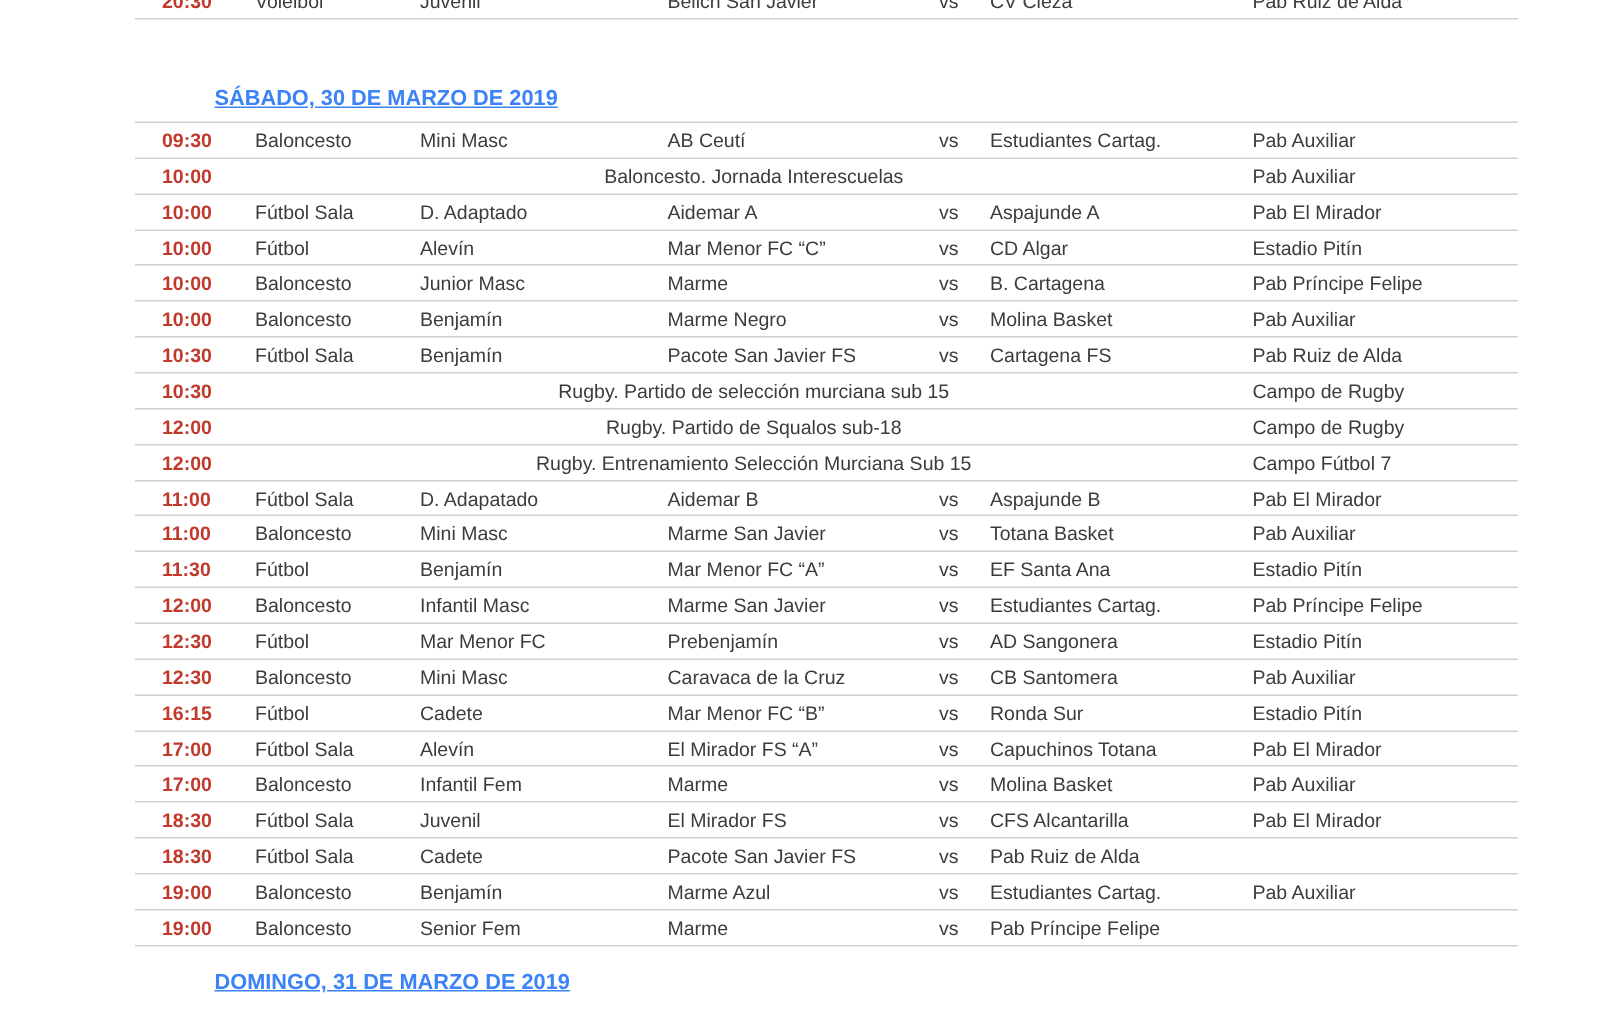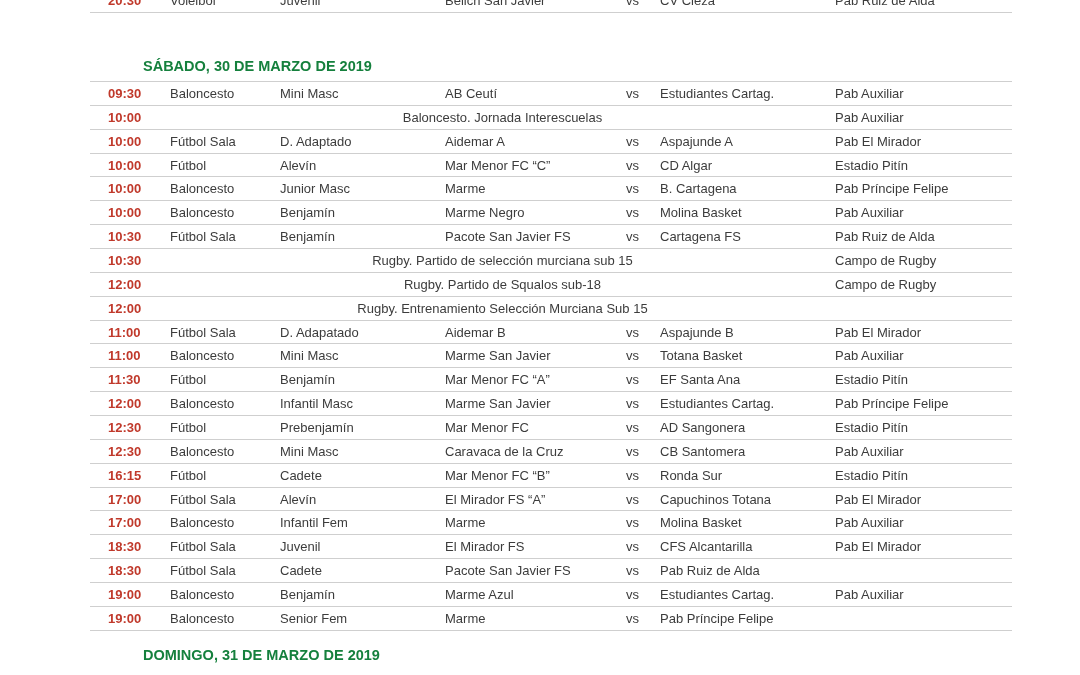--- a/index.html
+++ b/index.html
@@ -27,22 +27,22 @@
   .row.span .c-event{grid-column:2/7;text-align:center;}
   #top-row{
     position:absolute;left:90px;top:-11px;height:24px;line-height:24px;
   }
   #schedule-table{
     position:absolute;left:90px;top:81px;
     border-top:1px solid #cfcfcf;
   }
   .section-header{
     position:absolute;left:143px;
-    font-size:14.5px;font-weight:bold;color:#15803d;
-    line-height:18px;white-space:nowrap;
+    font-size:14.5px;font-weight:bold;color:#3b82f6;
+    line-height:18px;white-space:nowrap;text-decoration:underline;
   }
   #saturday-header{top:57px;}
   #sunday-header{top:646px;}
 </style>
 </head>
 <body>
 
 <div id="page">
 
   <div class="row" id="top-row">
@@ -123,20 +123,21 @@
         <div class="cell c-venue">Campo de Rugby</div>
       </div>
       <div class="row span">
         <div class="cell c-time">12:00</div>
         <div class="cell c-event">Rugby. Partido de Squalos sub-18</div>
         <div class="cell c-venue">Campo de Rugby</div>
       </div>
       <div class="row span">
         <div class="cell c-time">12:00</div>
         <div class="cell c-event">Rugby. Entrenamiento Selección Murciana Sub 15</div>
+        <div class="cell c-venue">Campo Fútbol 7</div>
       </div>
       <div class="row">
         <div class="cell c-time">11:00</div>
         <div class="cell c-sport">Fútbol Sala</div>
         <div class="cell c-category">D. Adapatado</div>
         <div class="cell c-home">Aidemar B</div>
         <div class="cell c-vs">vs</div>
         <div class="cell c-away">Aspajunde B</div>
         <div class="cell c-venue">Pab El Mirador</div>
       </div>
@@ -163,22 +164,22 @@
         <div class="cell c-sport">Baloncesto</div>
         <div class="cell c-category">Infantil Masc</div>
         <div class="cell c-home">Marme San Javier</div>
         <div class="cell c-vs">vs</div>
         <div class="cell c-away">Estudiantes Cartag.</div>
         <div class="cell c-venue">Pab Príncipe Felipe</div>
       </div>
       <div class="row">
         <div class="cell c-time">12:30</div>
         <div class="cell c-sport">Fútbol</div>
+        <div class="cell c-home">Mar Menor FC</div>
         <div class="cell c-category">Prebenjamín</div>
-        <div class="cell c-home">Mar Menor FC</div>
         <div class="cell c-vs">vs</div>
         <div class="cell c-away">AD Sangonera</div>
         <div class="cell c-venue">Estadio Pitín</div>
       </div>
       <div class="row">
         <div class="cell c-time">12:30</div>
         <div class="cell c-sport">Baloncesto</div>
         <div class="cell c-category">Mini Masc</div>
         <div class="cell c-home">Caravaca de la Cruz</div>
         <div class="cell c-vs">vs</div>

